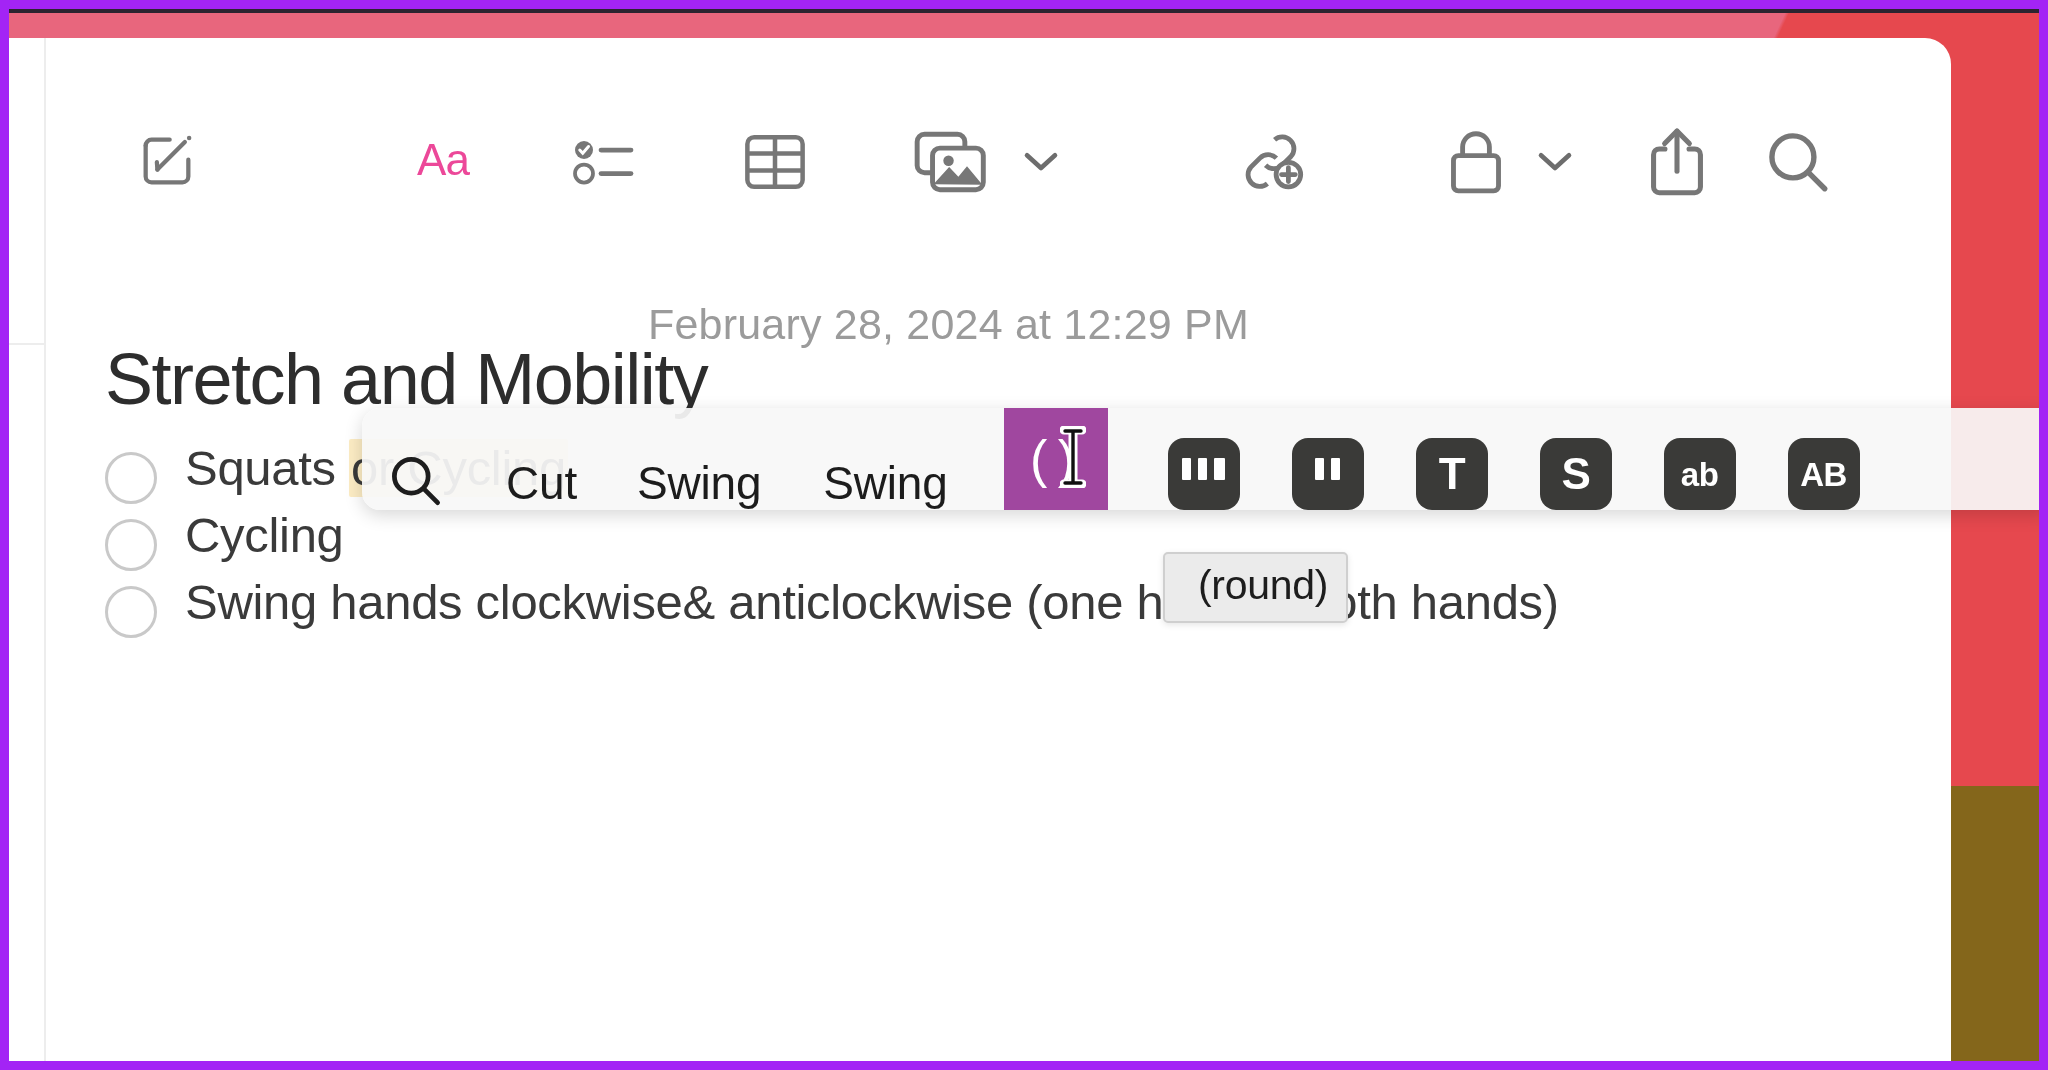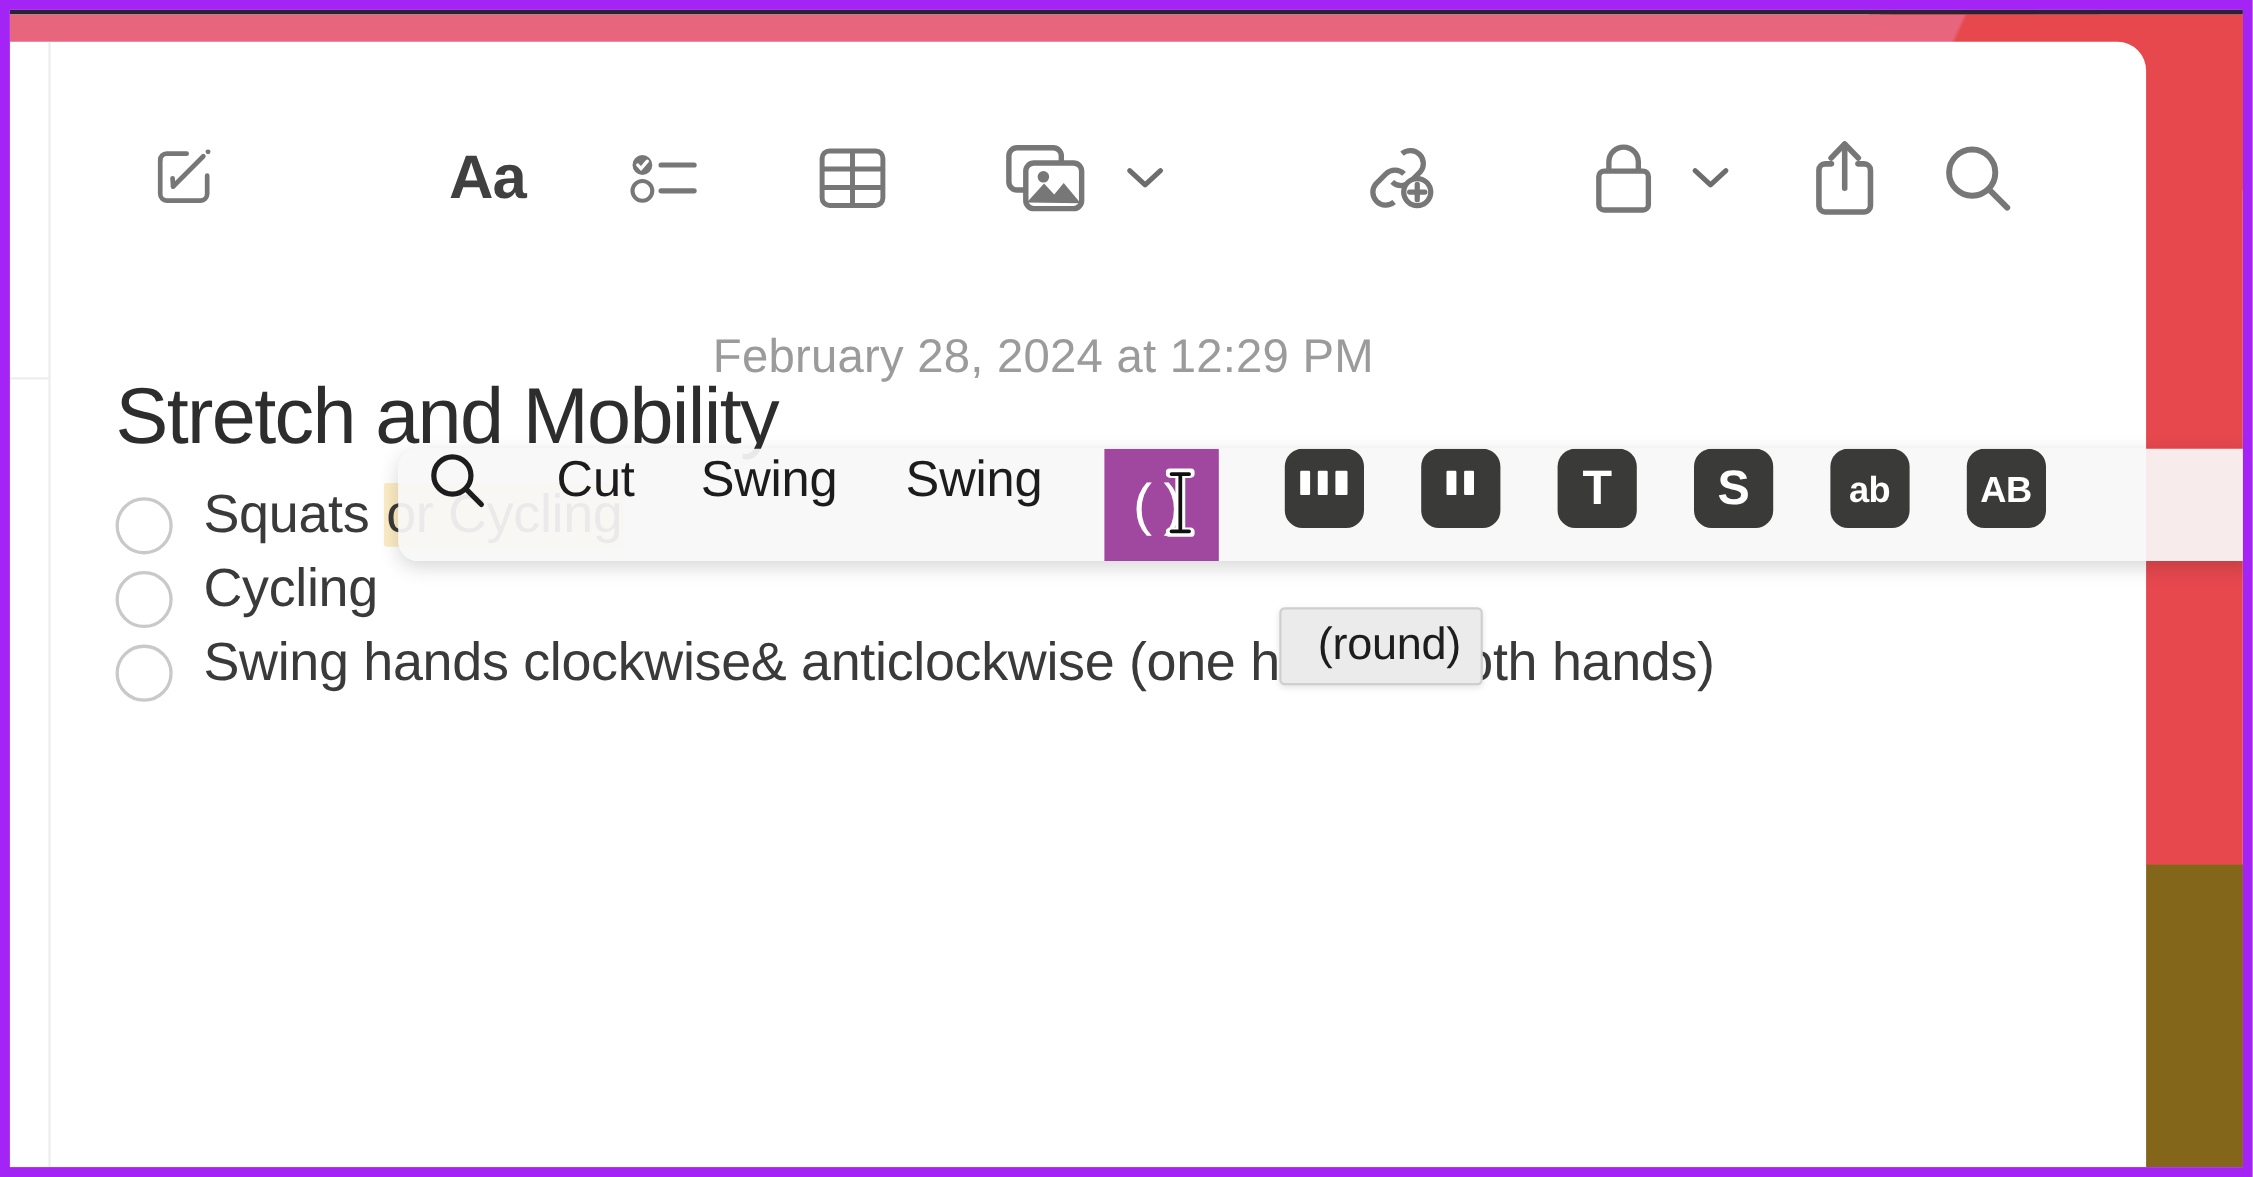--- a/index.html
+++ b/index.html
@@ -123,24 +123,24 @@
   .tb-item {
     position: absolute;
     display: flex;
     align-items: center;
     justify-content: center;
     color: #7c7c7c;
   }
   .tb-item svg { display: block; }
   .aa-label {
     font-family: "Liberation Sans", sans-serif;
-    font-size: 56px;
-    color: #404040;
+    font-size: 44px;
+    color: #ec4899;
     letter-spacing: -1px;
-    font-weight: 700;
+    font-weight: 400;
   }
   .chev { color: #6d6d6d; }
 
   
   .date-line {
     position: absolute;
     left: 37px;
     right: 0;
     top: 262px;
     text-align: center;
@@ -204,21 +204,21 @@
   .popup-bar {
     position: absolute;
     left: 362px;
     top: 408px;
     width: 1686px;
     height: 102px;
     background: rgba(248,248,248,0.93);
     border-radius: 18px 0 0 18px;
     box-shadow: 0 5px 18px rgba(0,0,0,0.16);
     display: flex;
-    align-items: flex-start;
+    align-items: flex-end;
     z-index: 40;
     overflow: hidden;
   }
   .popup-search {
     width: 108px;
     display: flex; align-items: center; justify-content: center;
     color: #1d1d1d;
   }
   .popup-word {
     font-size: 46px;

